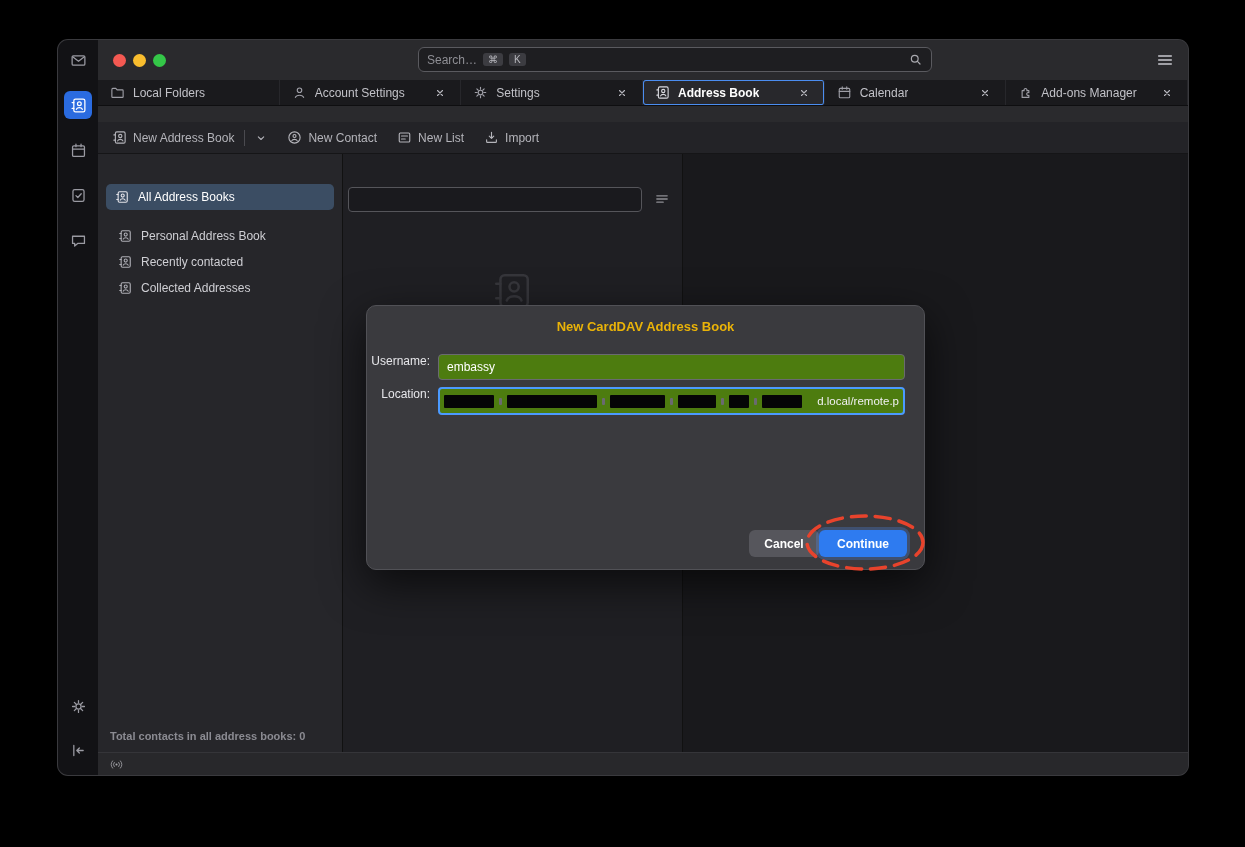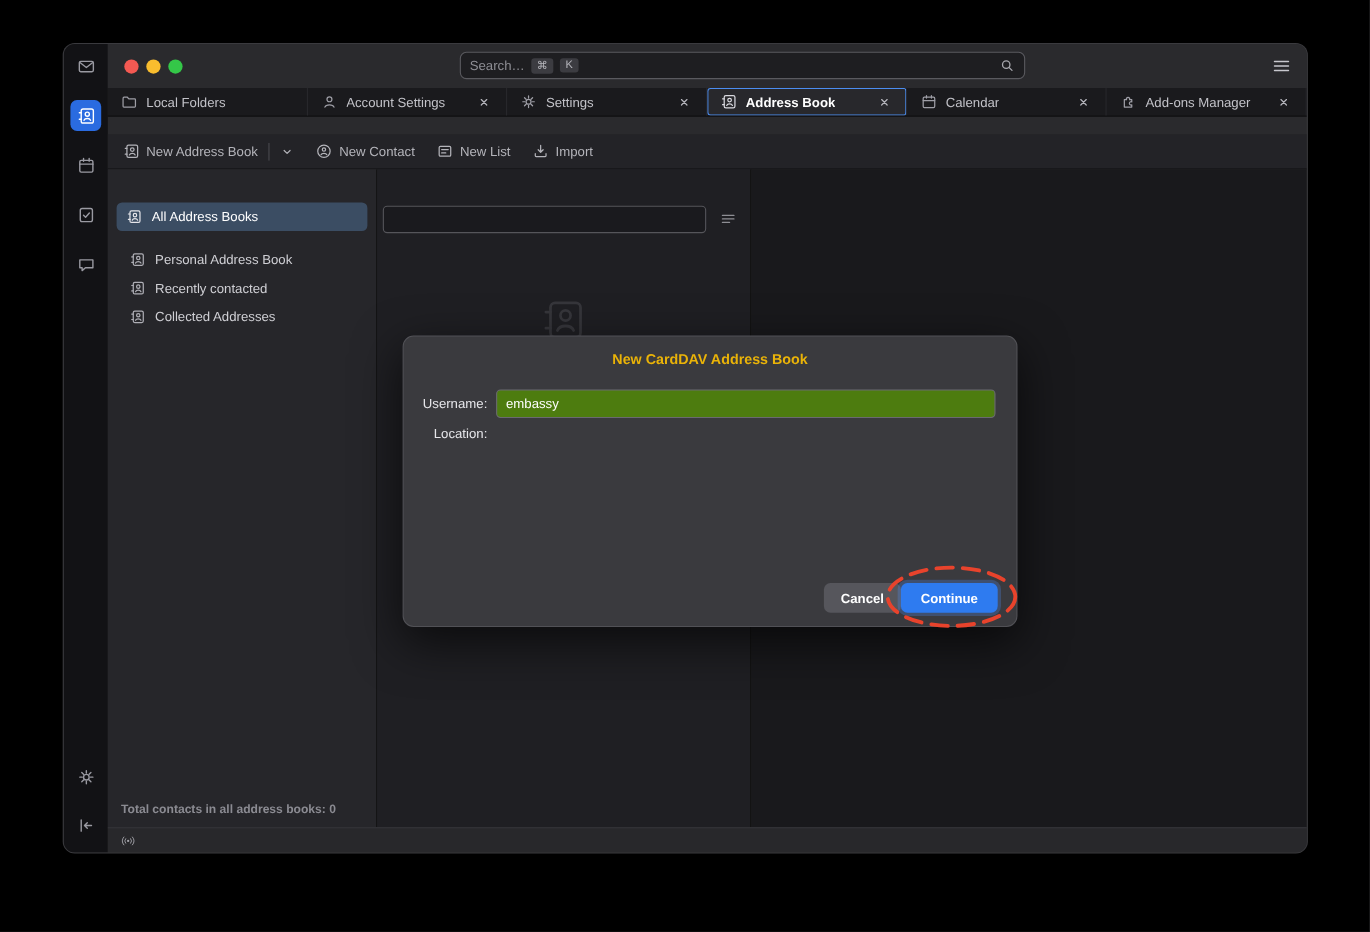--- a/index.html
+++ b/index.html
@@ -112,21 +112,21 @@
     display: flex; align-items: center; padding-left: 11px; color: #a6a6ac;
   }
 
   
   .dialog {
     position: absolute; left: 308px; top: 265px; width: 559px; height: 265px;
     background: #3a3a3e; border: 1px solid #515156; border-radius: 10px;
     box-shadow: 0 14px 44px rgba(0,0,0,.65);
   }
   .dlg-title { text-align: center; margin-top: 13px; font-size: 13px; font-weight: bold; color: #eab308; }
-  .dlg-row { position: absolute; left: 13px; right: 19px; display: flex; align-items: center; }
+  .dlg-row { position: absolute; left: 0; right: 19px; display: flex; align-items: flex-start; }
   .dlg-row.username { top: 48px; }
   .dlg-row.location { top: 81px; }
   .dlg-label { width: 63px; text-align: right; margin-right: 8px; font-size: 12px; color: #e6e6ea; flex: none; }
   .dlg-input {
     flex: 1; min-width: 0; height: 26px; background: #4d7c0f; border: 1px solid #6a6a70;
     border-radius: 4px; color: #fff; font-size: 12px; padding: 0 8px; font-family: inherit; outline: none;
   }
   .dlg-input.focus-blue {
     border: 2px solid #4b9aff; height: 28px; display: flex; align-items: center; padding: 0 4px;
   }
@@ -452,20 +452,36 @@
   <div class="dialog">
     <div class="dlg-title">New CardDAV Address Book</div>
 
     <div class="dlg-row username">
       <span class="dlg-label">Username:</span>
       <input class="dlg-input" type="text" value="embassy" style="">
     </div>
 
     <div class="dlg-row location">
       <span class="dlg-label">Location:</span>
+      <div class="dlg-input focus-blue">
+        <div class="bars">
+          <div class="bar" style="width:50px"></div>
+            <div class="frag"></div>
+          <div class="bar" style="width:90px"></div>
+            <div class="frag"></div>
+          <div class="bar" style="width:55px"></div>
+            <div class="frag"></div>
+          <div class="bar" style="width:38px"></div>
+            <div class="frag"></div>
+          <div class="bar" style="width:20px"></div>
+            <div class="frag"></div>
+          <div class="bar" style="width:40px"></div>
+        </div>
+        <span class="tail">d.local/remote.p</span>
+      </div>
     </div>
 
     <div class="dlg-buttons">
       <button class="btn btn-cancel">Cancel</button>
       <button class="btn btn-continue">Continue</button>
     </div>
 
     <svg class="annotation" width="124" height="61" viewBox="0 0 124 61">
       <ellipse cx="62" cy="30.5" rx="58" ry="26.5" fill="none" stroke="#e8432c" stroke-width="3.5" stroke-dasharray="15 9" stroke-linecap="round"></ellipse>
     </svg>

